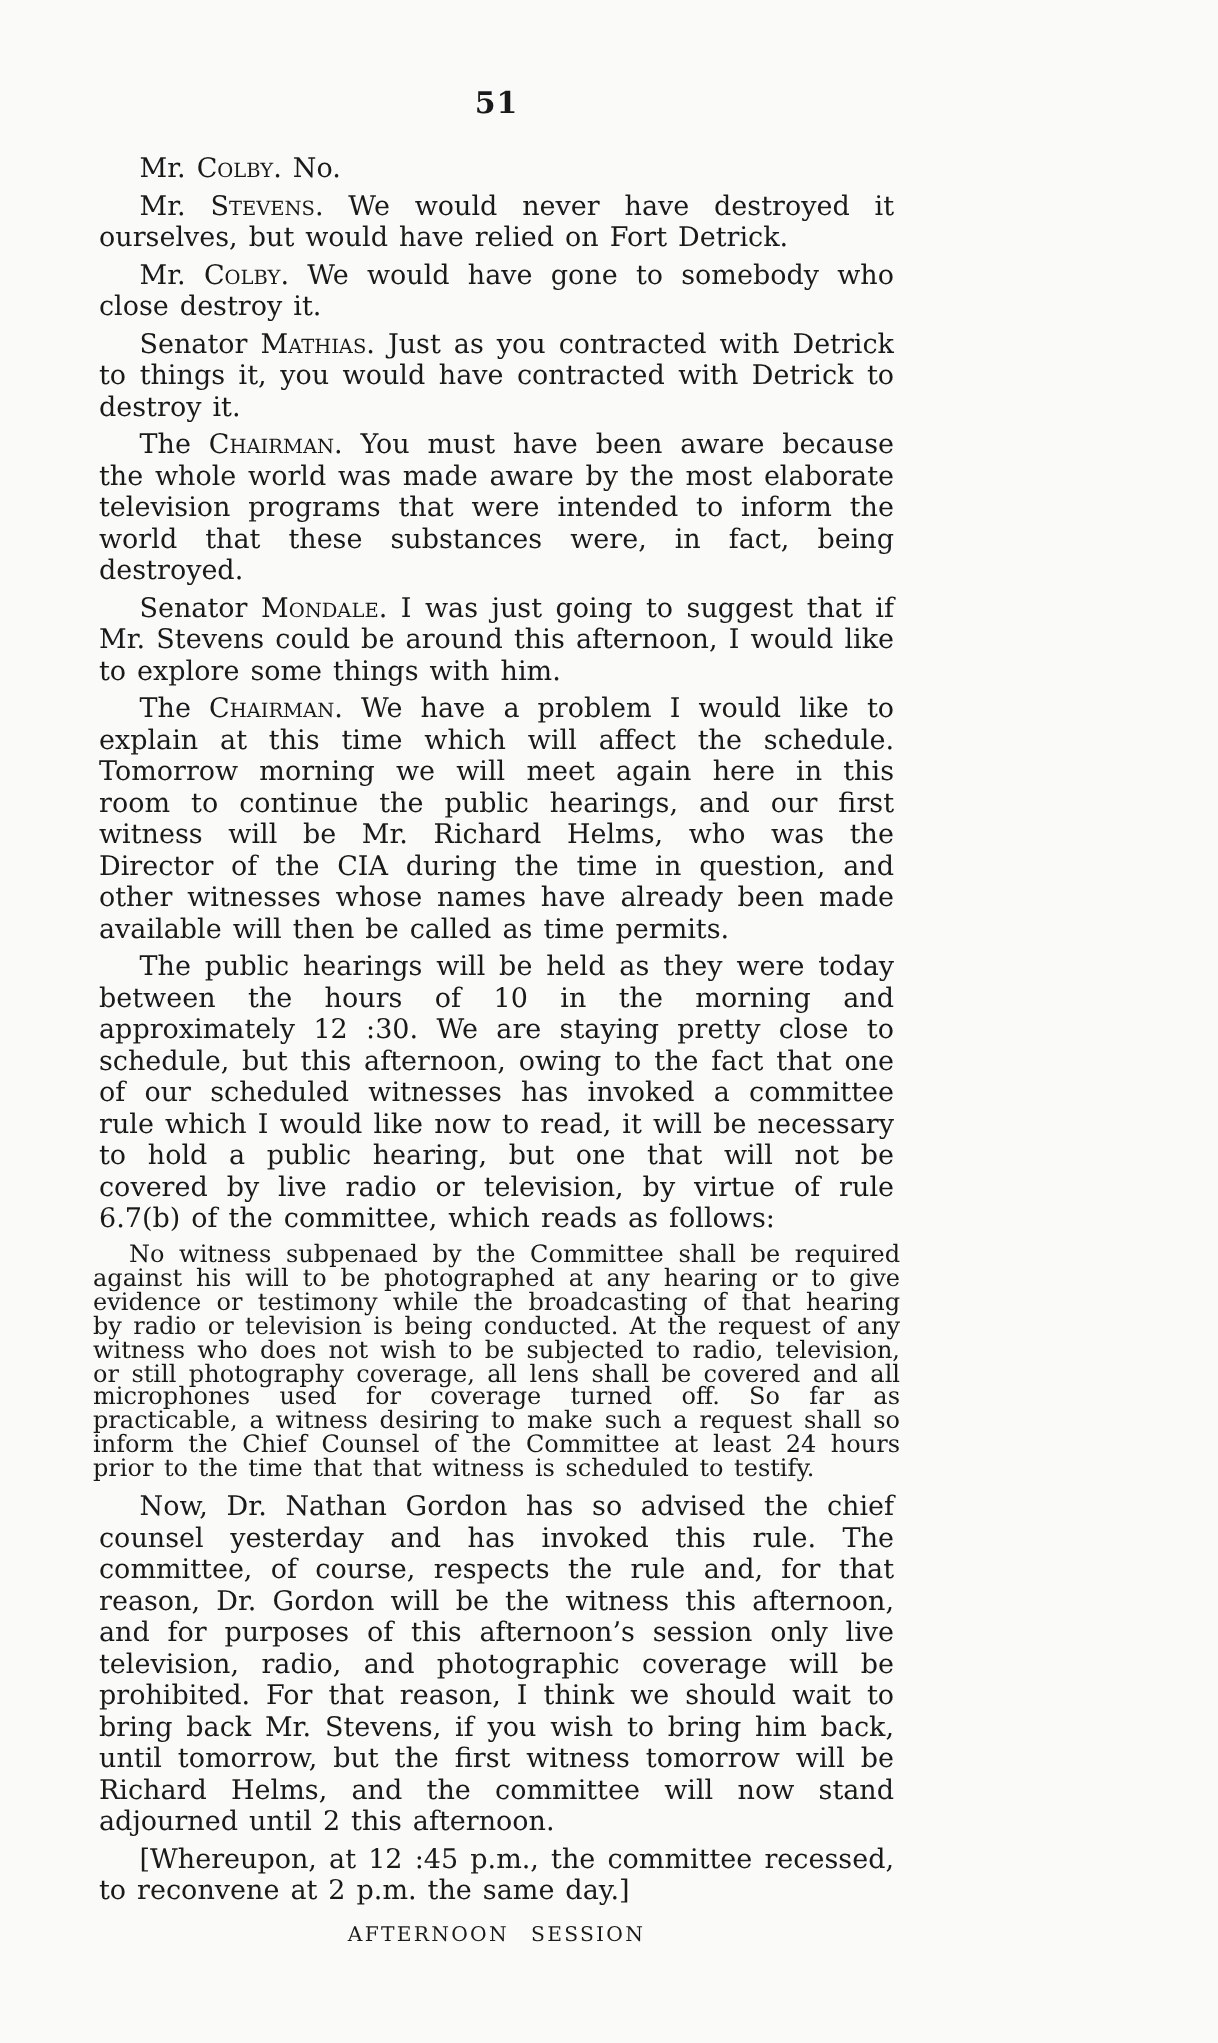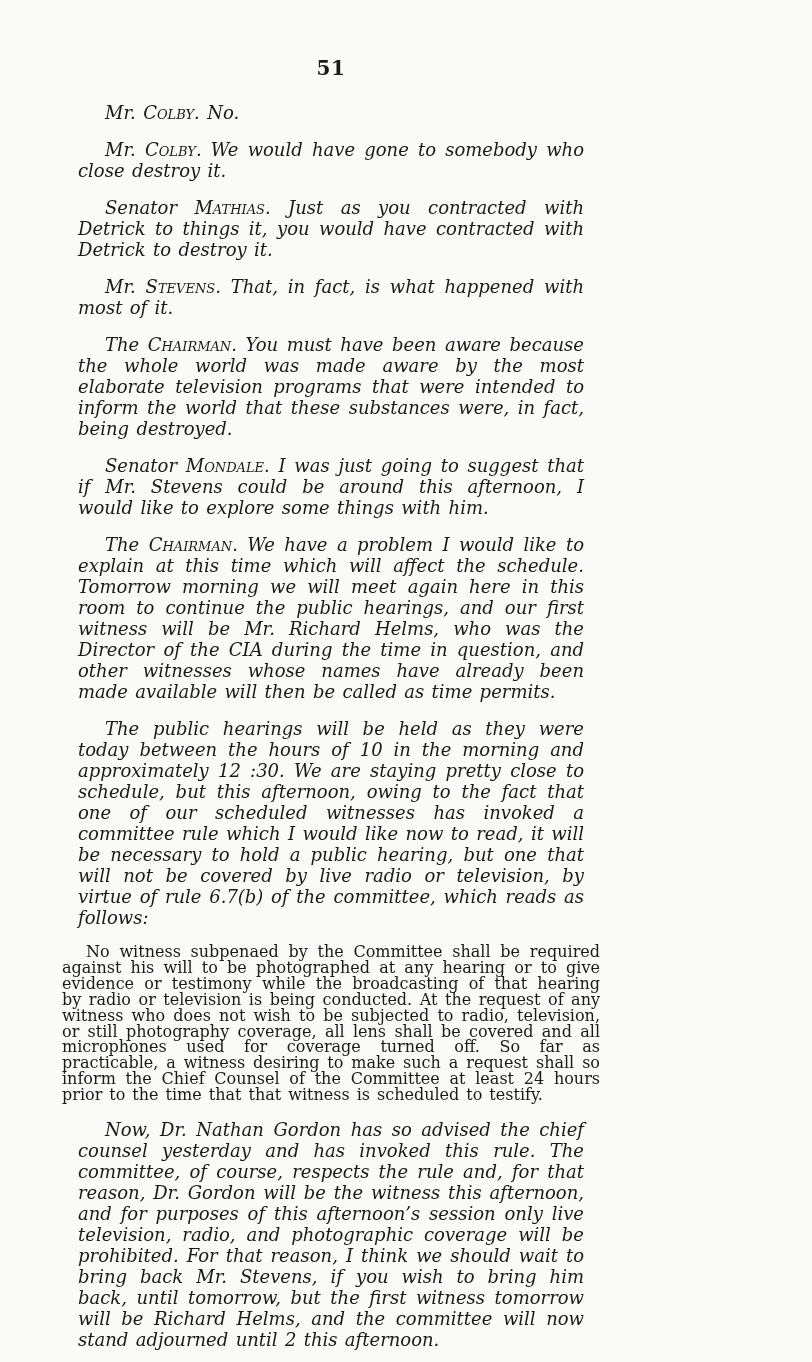--- a/index.html
+++ b/index.html
@@ -23,21 +23,21 @@
     font-weight: 700;
     letter-spacing: 0.5px;
     margin-bottom: 22px;
   }
   .body-text {
     font-size: 18px;
     line-height: 21px;
     text-align: justify;
     word-spacing: 0.09em;
   }
-  .para { margin: 16px; text-indent: 27px; font-style: italic; }
+  .para { margin: 4px; text-indent: 27px; }
   .speaker-name { font-variant: small-caps; }
   .rule-quote {
     margin: 5px 0 7px 0;
     font-size: 16px;
     line-height: 15.9px;
     text-align: justify;
     text-indent: 24px;
     word-spacing: 0.12em;
   }
   .session-heading {
@@ -51,26 +51,26 @@
 </style>
 </head>
 <body>
 
 <div class="page">
   <div class="page-number">51</div>
 
   <div class="body-text">
     <p class="para"><span class="speaker-pre">Mr. </span><span class="speaker-name">Colby</span><span>. No.</span></p>
 
+    <p class="para"><span class="speaker-pre">Mr. </span><span class="speaker-name">Stevens</span><span>. We would never have destroyed it ourselves, but would have relied on Fort Detrick.</span></p>
 
     <p class="para"><span class="speaker-pre">Mr. </span><span class="speaker-name">Colby</span><span>. We would have gone to somebody who close destroy it.</span></p>
 
     <p class="para"><span class="speaker-pre">Senator </span><span class="speaker-name">Mathias</span><span>. Just as you contracted with Detrick to things it, you would have contracted with Detrick to destroy it.</span></p>
 
-    <p class="para"><span class="speaker-pre">Mr. </span><span class="speaker-name">Stevens</span><span>. That, in fact, is what happened with most of it.</span></p>
 
     <p class="para"><span class="speaker-pre">The </span><span class="speaker-name">Chairman</span><span>. You must have been aware because the whole world was made aware by the most elaborate television programs that were intended to inform the world that these substances were, in fact, being destroyed.</span></p>
 
     <p class="para"><span class="speaker-pre">Senator </span><span class="speaker-name">Mondale</span><span>. I was just going to suggest that if Mr. Stevens could be around this afternoon, I would like to explore some things with him.</span></p>
 
     <p class="para"><span class="speaker-pre">The </span><span class="speaker-name">Chairman</span><span>. We have a problem I would like to explain at this time which will affect the schedule. Tomorrow morning we will meet again here in this room to continue the public hearings, and our first witness will be Mr. Richard Helms, who was the Director of the CIA during the time in question, and other witnesses whose names have already been made available will then be called as time permits.</span></p>
 
     <p class="para"><span>The public hearings will be held as they were today between the hours of 10 in the morning and approximately 12 :30. We are staying pretty close to schedule, but this afternoon, owing to the fact that one of our scheduled witnesses has invoked a committee rule which I would like now to read, it will be necessary to hold a public hearing, but one that will not be covered by live radio or television, by virtue of rule 6.7(b) of the committee, which reads as follows:</span></p>
 
     <blockquote class="rule-quote">No witness subpenaed by the Committee shall be required against his will to be photographed at any hearing or to give evidence or testimony while the broadcasting of that hearing by radio or television is being conducted. At the request of any witness who does not wish to be subjected to radio, television, or still photography coverage, all lens shall be covered and all microphones used for coverage turned off. So far as practicable, a witness desiring to make such a request shall so inform the Chief Counsel of the Committee at least 24 hours prior to the time that that witness is scheduled to testify.</blockquote>

